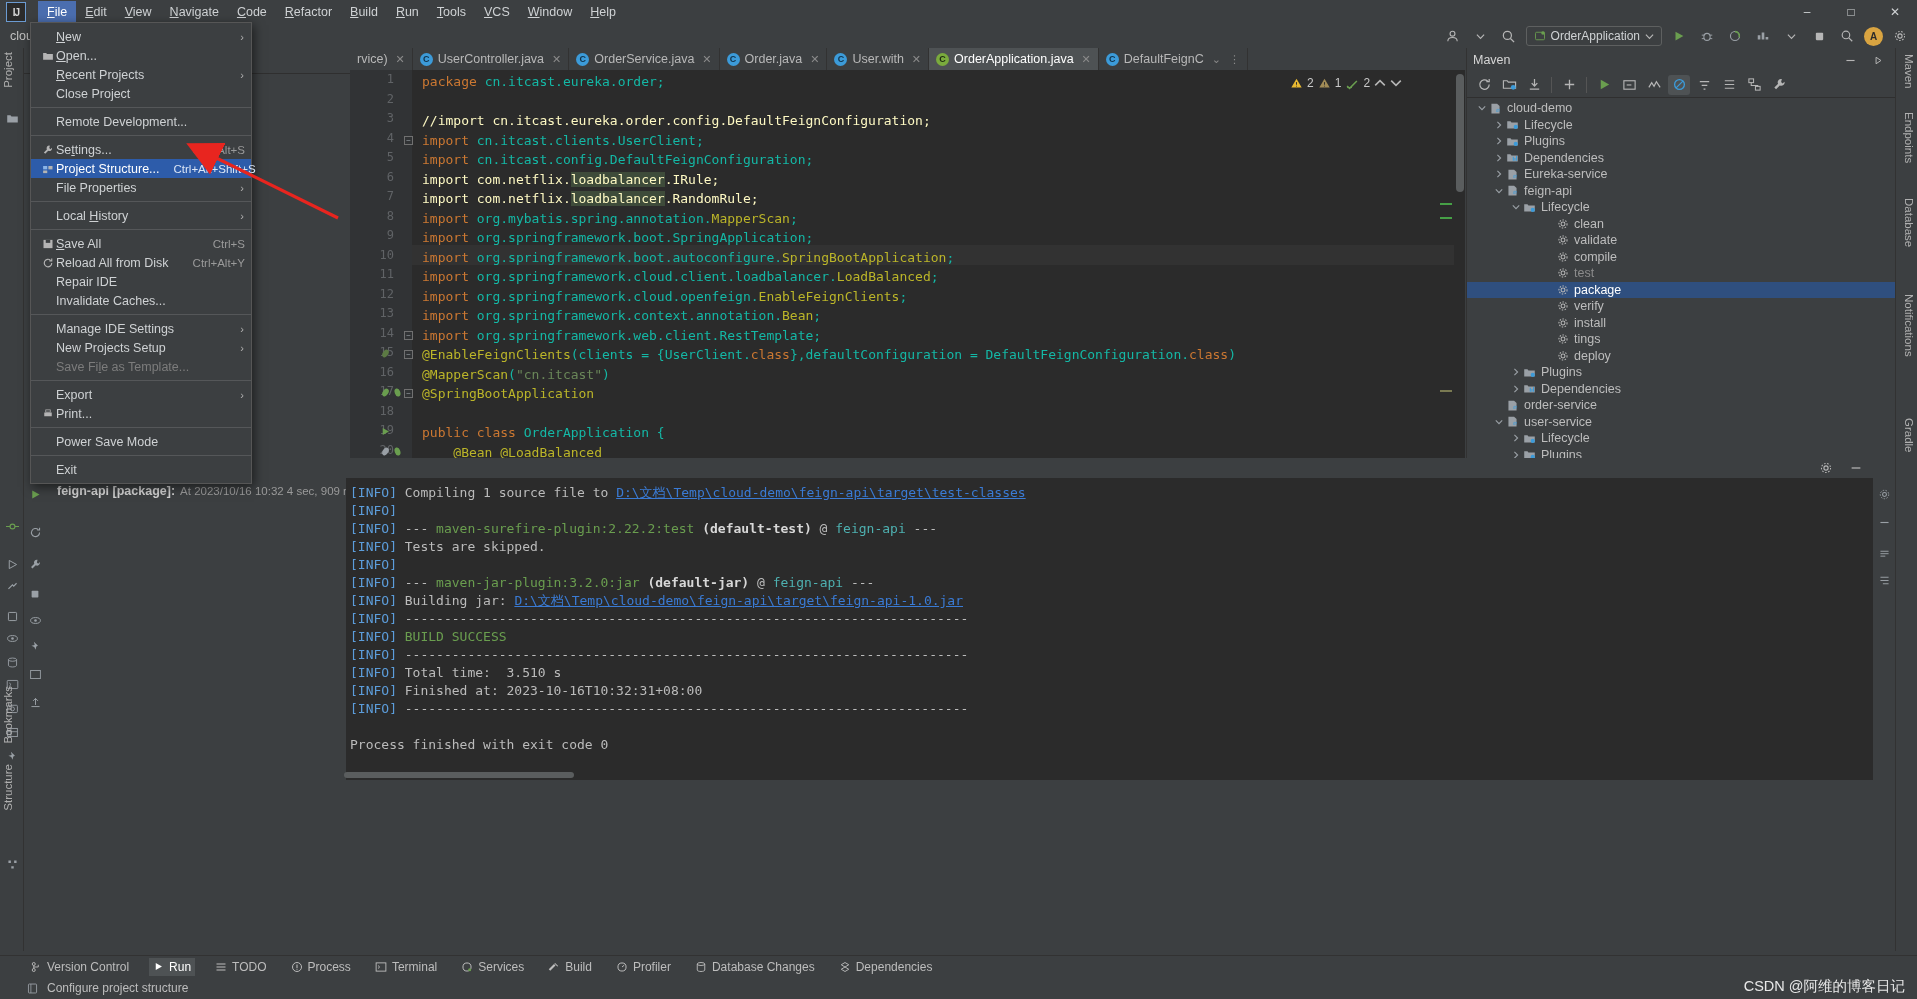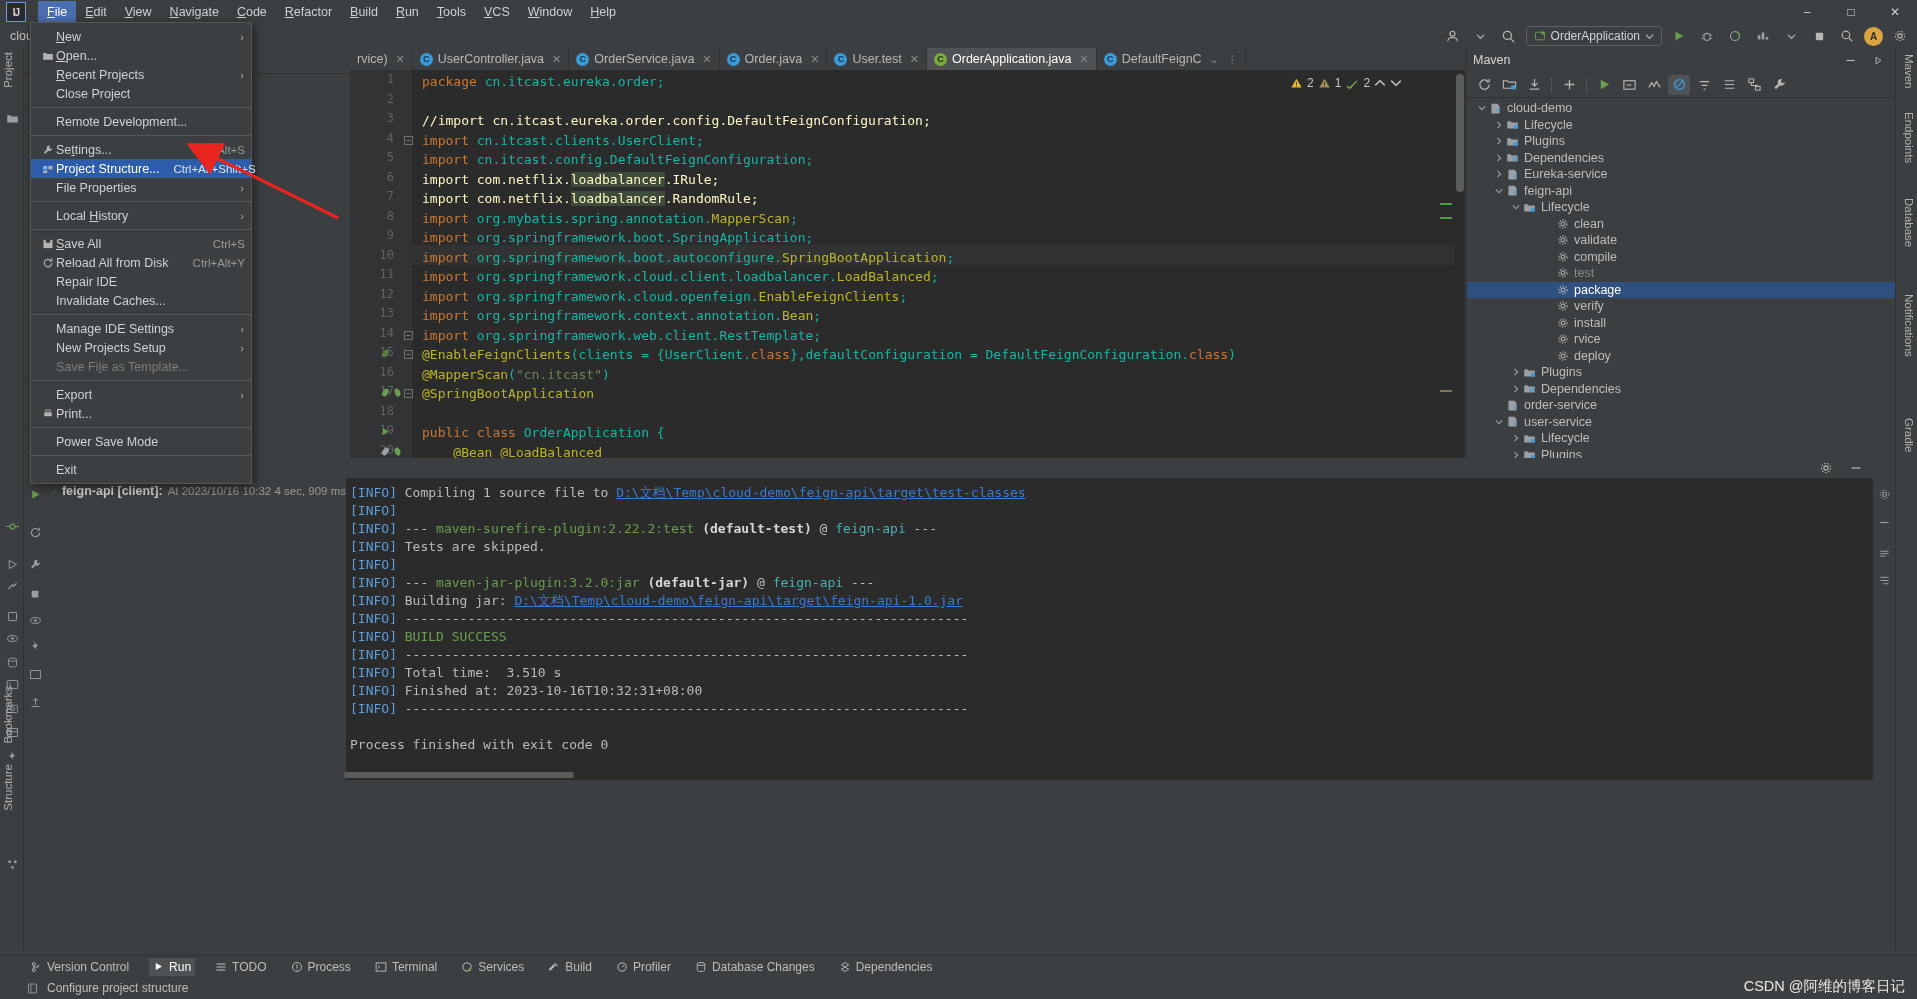--- a/index.html
+++ b/index.html
@@ -521,21 +521,21 @@
         <span>OrderService.java</span>
         <span class="x">✕</span>
       </div>
       <div class="etab">
         <span class="ccircle">C</span>
         <span>Order.java</span>
         <span class="x">✕</span>
       </div>
       <div class="etab">
         <span class="ccircle">C</span>
-        <span>User.test</span>
+        <span>User.with</span>
         <span class="x">✕</span>
       </div>
       <div class="etab active">
         <span class="ccircle grn">C</span>
         <span>OrderApplication.java</span>
         <span class="x">✕</span>
       </div>
       <div class="etab">
         <span class="ccircle">C</span>
         <span>DefaultFeignC</span>
@@ -887,21 +887,21 @@
           <span>install</span>
         </div>
         <div class="mrow" style="padding-left: 76px;">
           <span class="chev"></span>
           <span style="display:flex;align-items:center;margin-right:5px;">
             <svg width="12" height="12" viewBox="0 0 16 16">
               <circle cx="8" cy="8" r="2.6" fill="none" stroke="#b9b9b9" stroke-width="1.4"></circle>
               <circle cx="8" cy="8" r="5.4" fill="none" stroke="#b9b9b9" stroke-width="1.4" stroke-dasharray="2 2"></circle>
             </svg>
           </span>
-          <span>rvice</span>
+          <span>tings</span>
         </div>
         <div class="mrow" style="padding-left: 76px;">
           <span class="chev"></span>
           <span style="display:flex;align-items:center;margin-right:5px;">
             <svg width="12" height="12" viewBox="0 0 16 16">
               <circle cx="8" cy="8" r="2.6" fill="none" stroke="#b9b9b9" stroke-width="1.4"></circle>
               <circle cx="8" cy="8" r="5.4" fill="none" stroke="#b9b9b9" stroke-width="1.4" stroke-dasharray="2 2"></circle>
             </svg>
           </span>
           <span>deploy</span>
@@ -1058,21 +1058,21 @@
             <path d="M8 11V3M5 6l3-3 3 3M3 13h10" stroke="#9aa0a6" stroke-width="1.2" fill="none"></path>
           </svg>
       </span>
     </div>
 
     <div class="rp-treecol">
       <div style="display:flex;align-items:center;gap:5px;padding:6px 0 0 6px;font-size:12.5px;color:#cfcfcf;white-space:nowrap;">
         <svg width="12" height="12" viewBox="0 0 16 16">
             <path d="M2 9l4 4 8-9" stroke="#6a9e4f" stroke-width="2" fill="none"></path>
           </svg>
-        <b>feign-api [client]:</b>
+        <b>feign-api [package]:</b>
         <span style="color:#9a9a9a;font-size:11.5px;">At 2023/10/16 10:32  4 sec, 909 ms</span>
       </div>
     </div>
 
     <div class="rp-console" id="console"><div style="min-height: 18px;"><span class="info">[INFO]</span><span class="gray"> Compiling 1 source file to </span><span class="link">D:\文档\Temp\cloud-demo\feign-api\target\test-classes</span></div><div style="min-height: 18px;"><span class="info">[INFO]</span></div><div style="min-height: 18px;"><span class="info">[INFO]</span><span class="gray"> --- </span><span class="green">maven-surefire-plugin:2.22.2:test</span><span class="bold"> (default-test)</span><span class="gray"> @ </span><span class="cyan">feign-api</span><span class="gray"> ---</span></div><div style="min-height: 18px;"><span class="info">[INFO]</span><span class="gray"> Tests are skipped.</span></div><div style="min-height: 18px;"><span class="info">[INFO]</span></div><div style="min-height: 18px;"><span class="info">[INFO]</span><span class="gray"> --- </span><span class="green">maven-jar-plugin:3.2.0:jar</span><span class="bold"> (default-jar)</span><span class="gray"> @ </span><span class="cyan">feign-api</span><span class="gray"> ---</span></div><div style="min-height: 18px;"><span class="info">[INFO]</span><span class="gray"> Building jar: </span><span class="link">D:\文档\Temp\cloud-demo\feign-api\target\feign-api-1.0.jar</span></div><div style="min-height: 18px;"><span class="info">[INFO]</span><span class="gray"> ------------------------------------------------------------------------</span></div><div style="min-height: 18px;"><span class="info">[INFO]</span><span class="gray"> </span><span class="green">BUILD SUCCESS</span></div><div style="min-height: 18px;"><span class="info">[INFO]</span><span class="gray"> ------------------------------------------------------------------------</span></div><div style="min-height: 18px;"><span class="info">[INFO]</span><span class="gray"> Total time:  3.510 s</span></div><div style="min-height: 18px;"><span class="info">[INFO]</span><span class="gray"> Finished at: 2023-10-16T10:32:31+08:00</span></div><div style="min-height: 18px;"><span class="info">[INFO]</span><span class="gray"> ------------------------------------------------------------------------</span></div><div style="min-height: 18px;"></div><div style="min-height: 18px;"><span class="gray">Process finished with exit code 0</span></div></div>
 
     <div class="rp-right">
       <span class="lic" style="top:8px;left:3px;">
         <svg width="13" height="13" viewBox="0 0 16 16">
             <circle cx="8" cy="8" r="2.4" fill="none" stroke="#9aa0a6" stroke-width="1.3"></circle>

